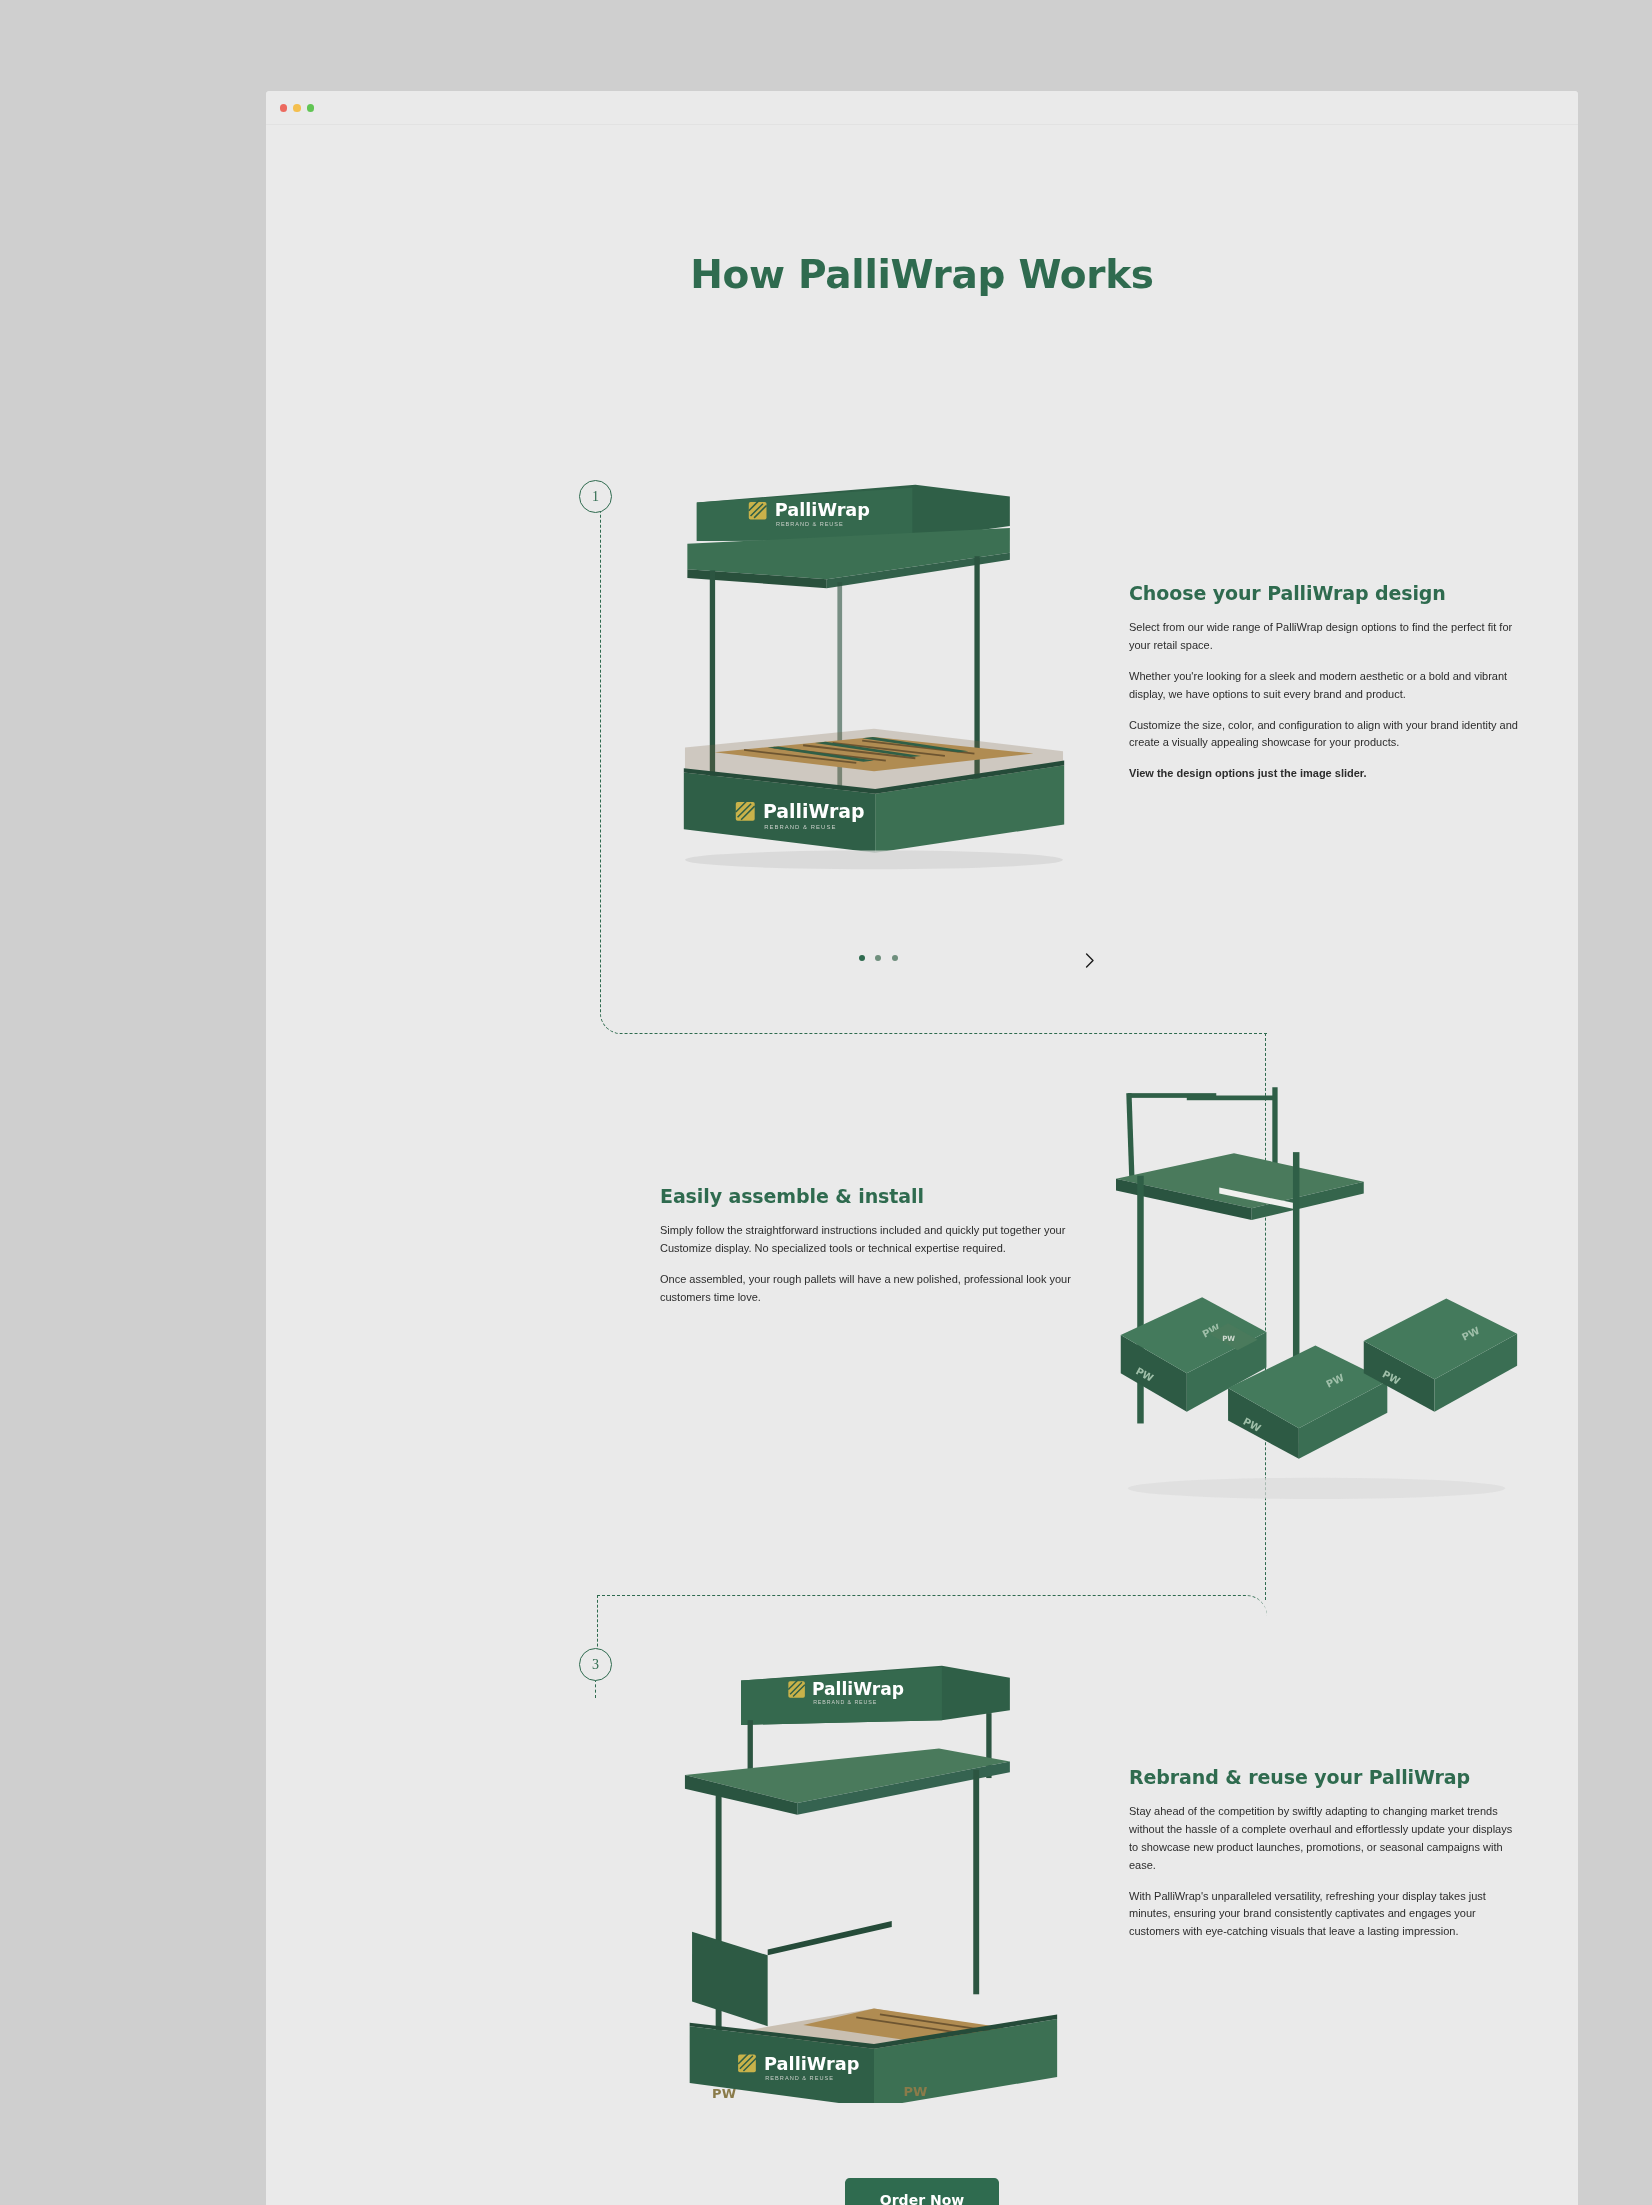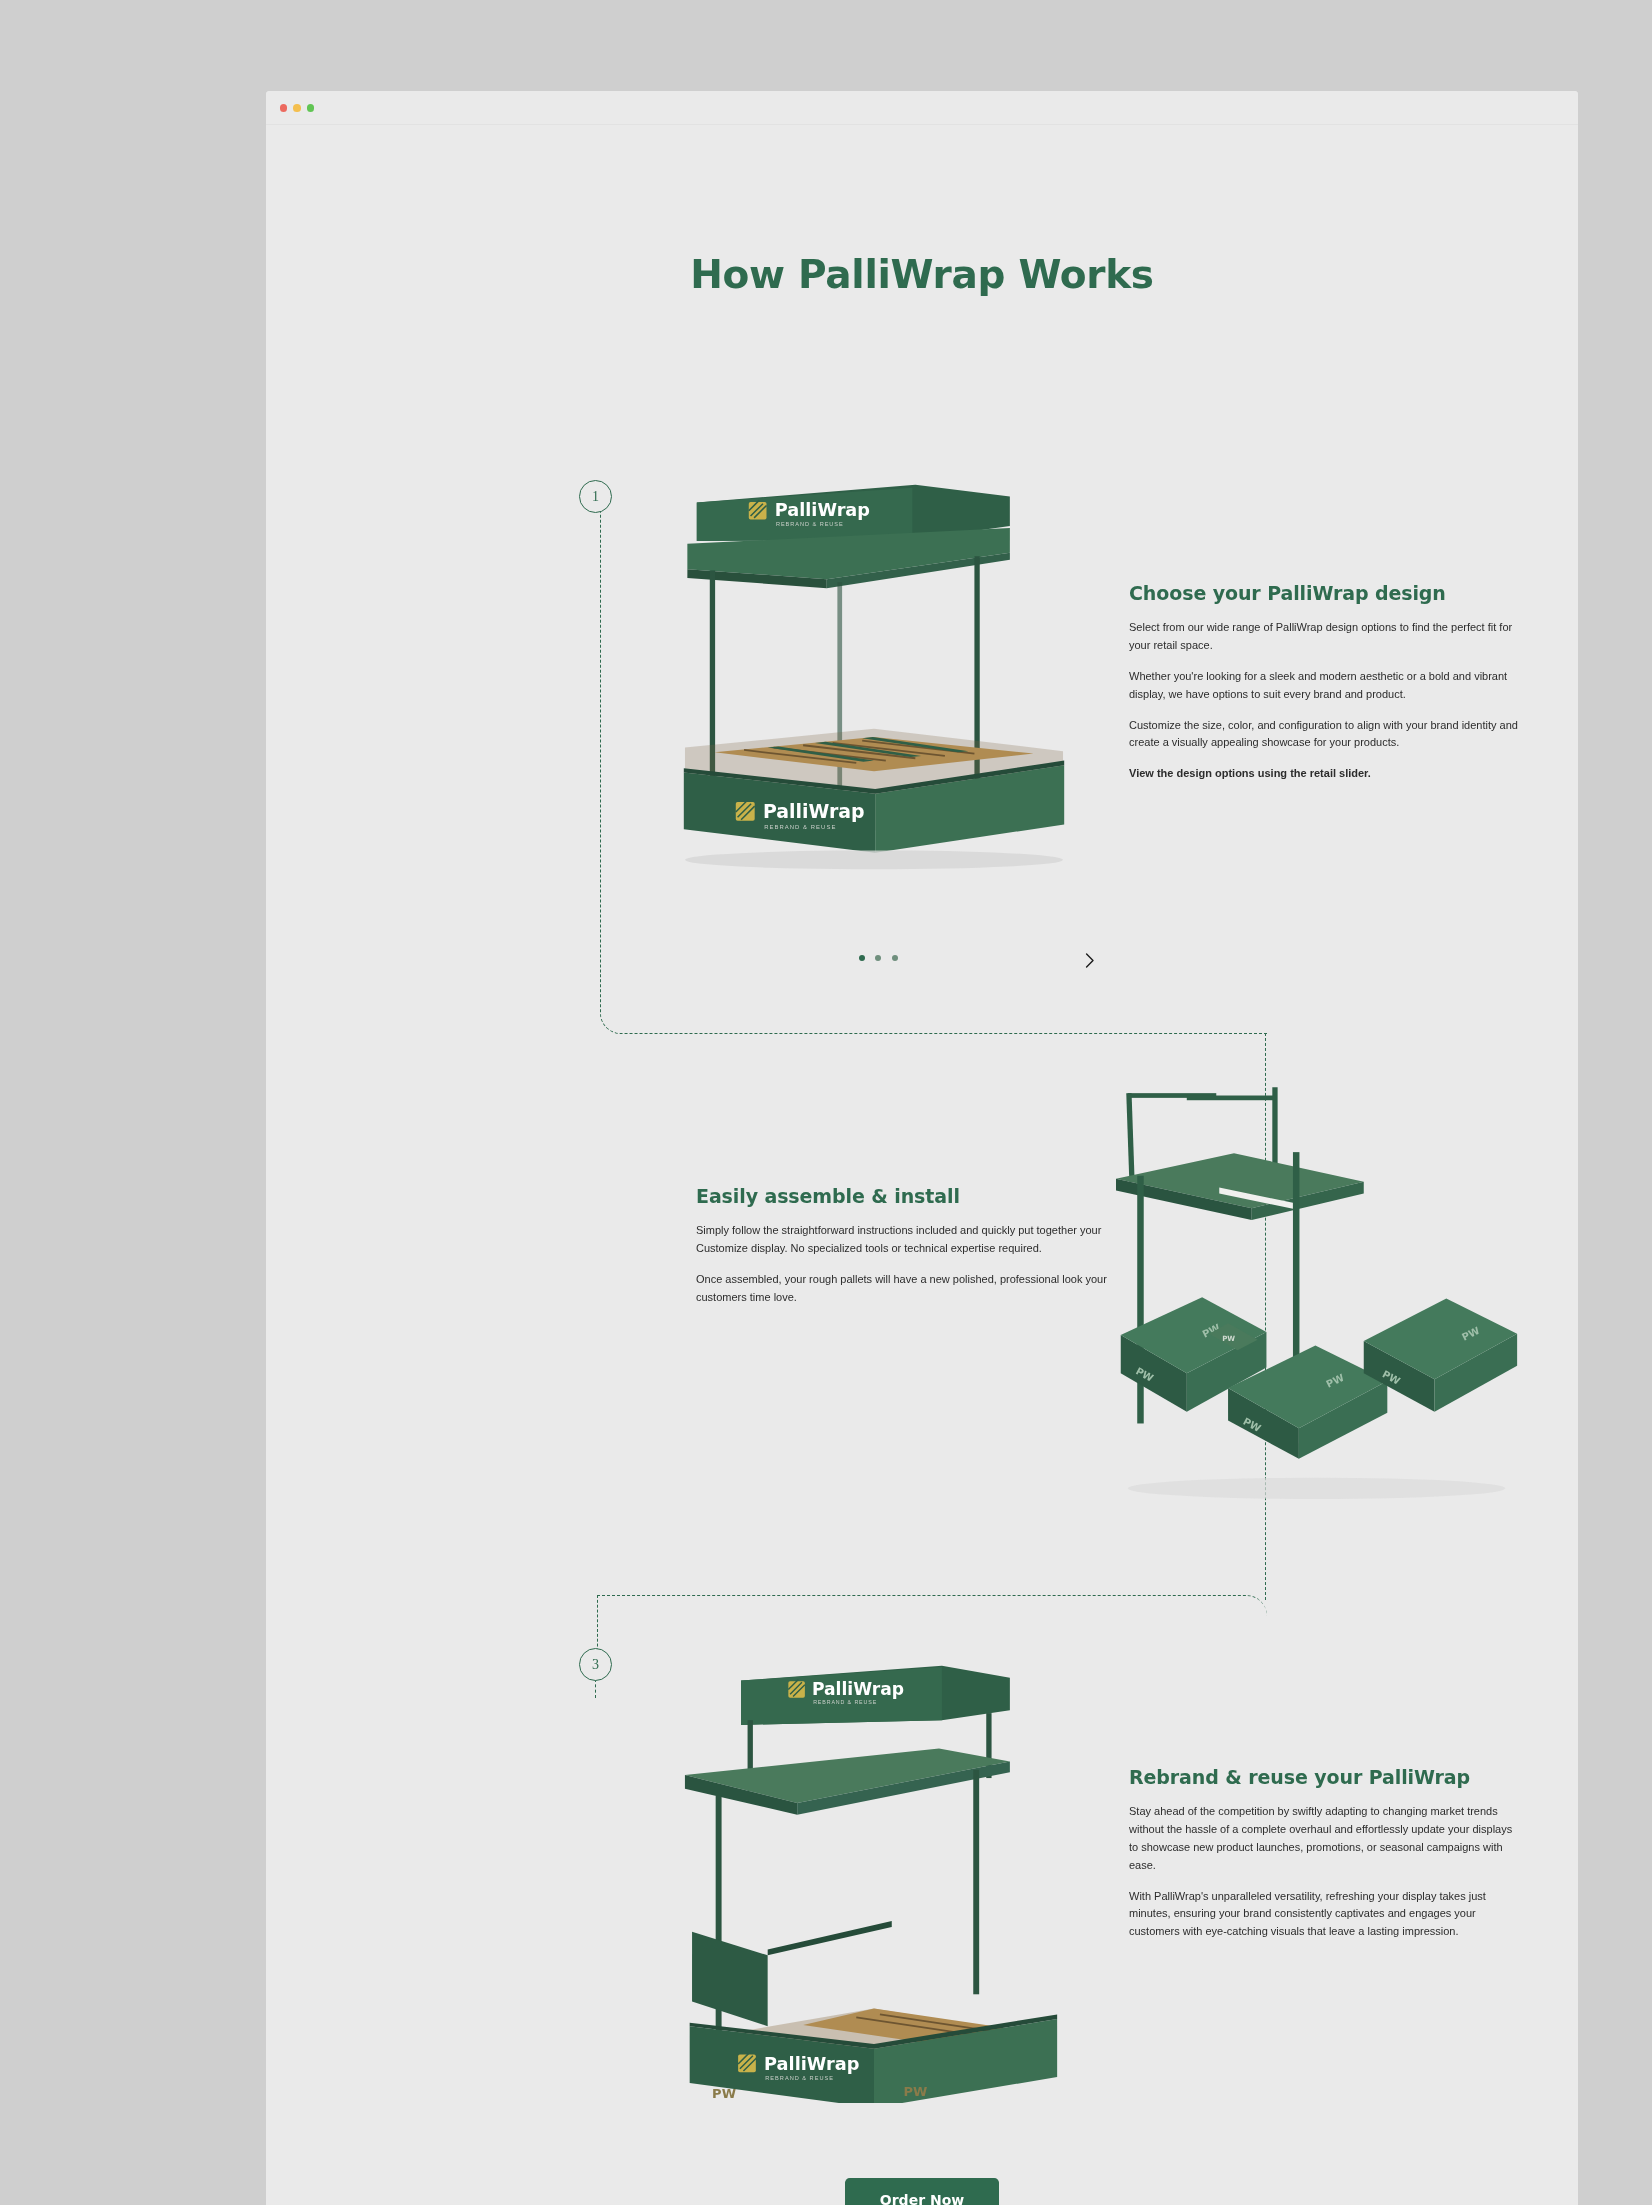--- a/index.html
+++ b/index.html
@@ -148,21 +148,21 @@
   }
   .block-para {
     color: #2c2c2c;
     font-size: 11px;
     line-height: 1.62;
     margin-bottom: 13px;
   }
   .block-para.bold { font-weight: 700; }
 
   .tb1 { left: 863px; top: 457px; width: 390px; }
-  .tb2 { left: 430px; top: 1060px; width: 413px; }
+  .tb2 { left: 394px; top: 1060px; width: 413px; }
   .tb3 { left: 863px; top: 1641px; width: 390px; }
 
   
   .carousel-dots {
     position: absolute;
     left: 593px;
     top: 830px;
     display: flex;
     gap: 10.6px;
     align-items: center;
@@ -393,21 +393,21 @@
       <svg width="21" height="21" viewBox="0 0 36 36">
         <path d="M13 7 L24 18 L13 29" fill="none" stroke="#1c1c1c" stroke-width="2.4" stroke-linecap="round" stroke-linejoin="round"></path>
       </svg>
     </div>
 
     <div class="textblock tb1">
       <div class="block-heading">Choose your PalliWrap design</div>
       <p class="block-para">Select from our wide range of PalliWrap design options to find the perfect fit for your retail space.</p>
       <p class="block-para">Whether you're looking for a sleek and modern aesthetic or a bold and vibrant display, we have options to suit every brand and product.</p>
       <p class="block-para">Customize the size, color, and configuration to align with your brand identity and create a visually appealing showcase for your products.</p>
-      <p class="block-para bold">View the design options using the retail slider.</p>
+      <p class="block-para bold">View the design options just the image slider.</p>
     </div>
 
     <div class="textblock tb2">
       <div class="block-heading">Easily assemble &amp; install</div>
       <p class="block-para">Simply follow the straightforward instructions included and quickly put together your Customize display. No specialized tools or technical expertise required.</p>
       <p class="block-para">Once assembled, your rough pallets will have a new polished, professional look your customers time love.</p>
     </div>
 
     <div class="textblock tb3">
       <div class="block-heading">Rebrand &amp; reuse your PalliWrap</div>

